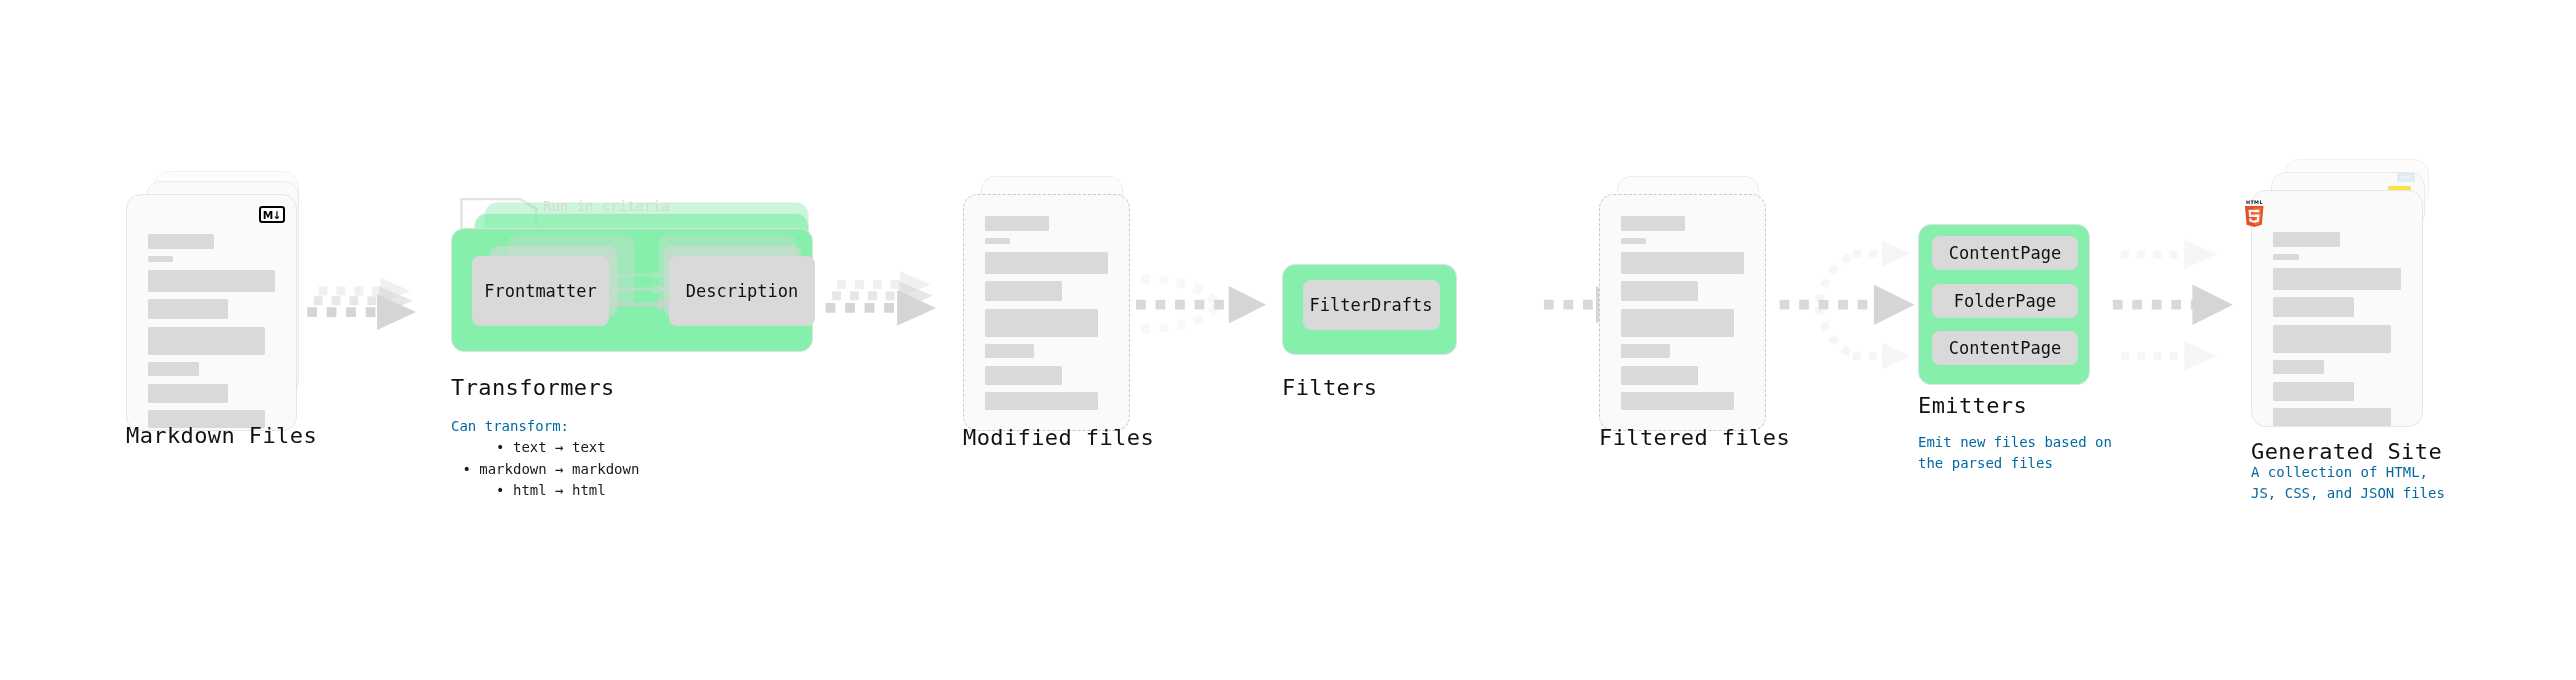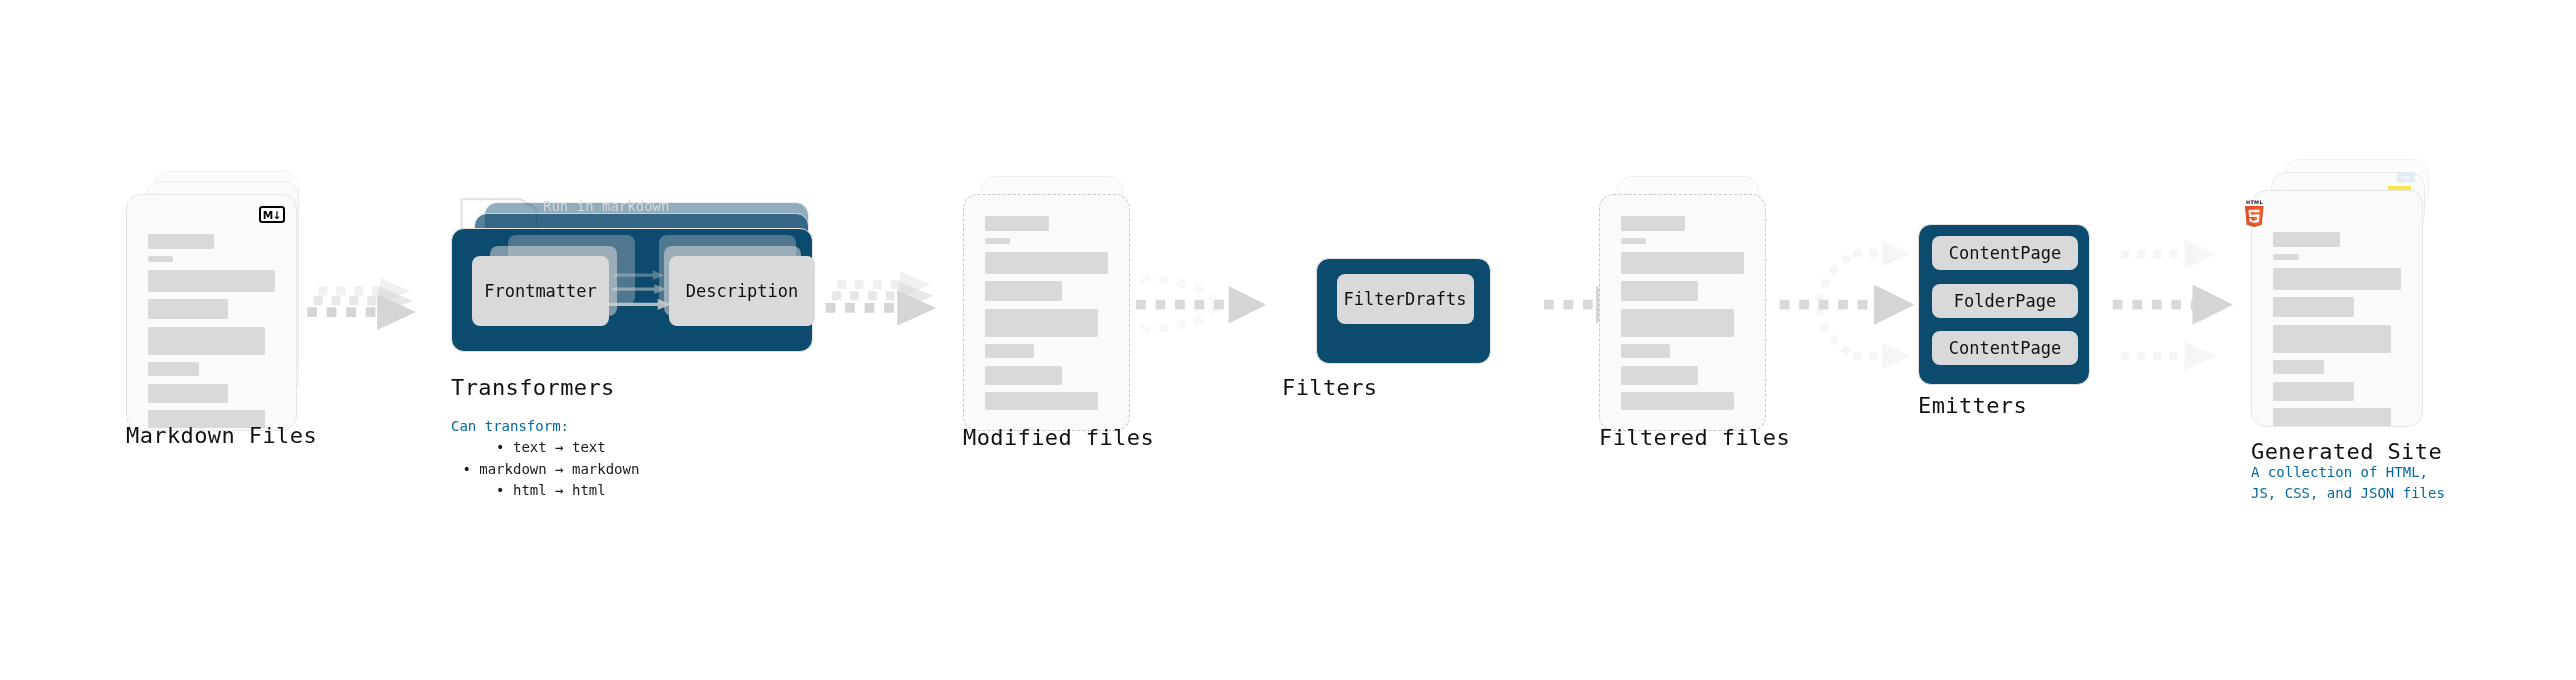--- a/index.html
+++ b/index.html
@@ -46,21 +46,21 @@
   .html5-badge { width: 24.4px; height: 28px; position: relative; }
   .html5-badge .h5word {
     position:absolute; top:0; left:0; right:0; text-align:center;
     font-size:4.9px; font-weight:700; color:#111; letter-spacing:0.4px;
     font-family:"DejaVu Sans","Liberation Sans",sans-serif;
   }
 
   
   .groupbox {
     position: absolute; border: 1.6px solid #e2e2e2; border-radius: 13px;
-    background: #0c4a6e;
+    background: #86efac;
   }
   .pill {
     position: absolute; background: #d9d9d9; border-radius: 8.1px;
     display: flex; align-items: center; justify-content: center;
     color: #111; font-size: 17px; white-space: nowrap;
     font-family: "DejaVu Sans Mono", "Liberation Mono", monospace;
   }
   .pill.ghost2 { opacity: .33; }
   .pill.ghost1 { opacity: .55; }
 
@@ -225,21 +225,21 @@
       <g opacity=".85">
         <line x1="0" y1="46" x2="62" y2="46" stroke="#d0d0d0" stroke-width="4"></line>
         <polygon points="60,39 76,46 60,53" fill="#d0d0d0"></polygon>
       </g>
     </svg>
 
     <div class="pill" style="left:218px; top:54px; width:146px; height:70px;">Description</div>
     <div class="pill" style="left:21px; top:54px; width:137px; height:70px;">Frontmatter</div>
   </div>
 
-  <div class="note" style="left:543px; top:198px;">Run in markdown</div>
+  <div class="note" style="left:543px; top:198px;">Run in criteria</div>
   <div class="title" style="left:451px; top:375px;">Transformers</div>
   <div class="sub" style="left:451px; top:416px;">Can transform:</div>
   <div class="bullets" style="left:451px; top:437px;">
     <div class="b">• text → text</div>
     <div class="b">• markdown → markdown</div>
     <div class="b">• html → html</div>
   </div>
 
   <div class="doc-stack" style="left:963px; top:176px; width:187px; height:268px;">
     <div class="sheet dotted back2" style="left:18px; top:0px; width:142px; height:49px;"></div>
@@ -251,21 +251,21 @@
         <div class="ln" style="width:63%; height:20.3px;"></div>
         <div class="ln" style="width:92%; height:28.4px;"></div>
         <div class="ln" style="width:40%; height:14px;"></div>
         <div class="ln" style="width:63%; height:19.5px;"></div>
         <div class="ln" style="width:92%; height:18px;"></div>
       </div>
     </div>
   </div>
   <div class="title" style="left:963px; top:425px;">Modified files</div>
 
-  <div class="groupbox" style="left:1282px; top:258px; width:175px; height:106px;margin-left:34px;">
+  <div class="groupbox" style="left:1282px; top:264px; width:175px; height:91px;">
     <div class="pill" style="left:19.5px; top:14.6px; width:137px; height:50px;">FilterDrafts</div>
   </div>
   <div class="title" style="left:1282px; top:375px;">Filters</div>
 
   <div class="doc-stack" style="left:1599px; top:176px; width:187px; height:268px;">
     <div class="sheet dotted back2" style="left:18px; top:0px; width:142px; height:49px;"></div>
     <div class="sheet dashed" style="left:0px; top:18px; width:167px; height:237px;">
       <div class="lines" style="top:21px;">
         <div class="ln" style="width:52%; height:14.6px;"></div>
         <div class="ln" style="width:20%; height:6.5px;"></div>
@@ -279,20 +279,22 @@
     </div>
   </div>
   <div class="title" style="left:1599px; top:425px;">Filtered files</div>
 
   <div class="groupbox" style="left:1918px; top:224px; width:172px; height:161px;">
     <div class="pill" style="left:13px; top:11.4px; width:146px; height:34px;">ContentPage</div>
     <div class="pill" style="left:13px; top:59px; width:146px; height:34px;">FolderPage</div>
     <div class="pill" style="left:13px; top:106px; width:146px; height:34px;">ContentPage</div>
   </div>
   <div class="title" style="left:1918px; top:393px;">Emitters</div>
+  <div class="sub" style="left:1918px; top:432px;">Emit new files based on
+the parsed files</div>
 
   <div class="doc-stack" style="left:2251px; top:159px; width:195px; height:276px;">
     <div class="sheet back2" style="left:32.5px; top:0px; width:145px; height:49px;">
       <div class="badge css-badge" style="right:13px; top:13px;">
         <span>CSS</span>
       </div>
     </div>
     <div class="sheet back1" style="left:19.5px; top:13px; width:154px; height:57px;">
       <div class="badge js-badge" style="right:13px; top:13px;"></div>
     </div>

